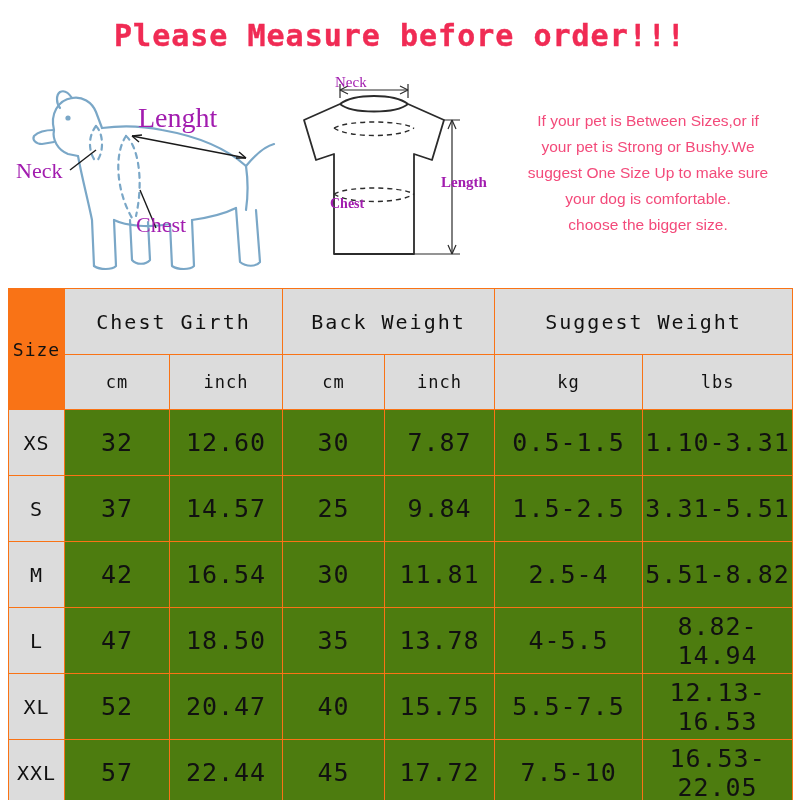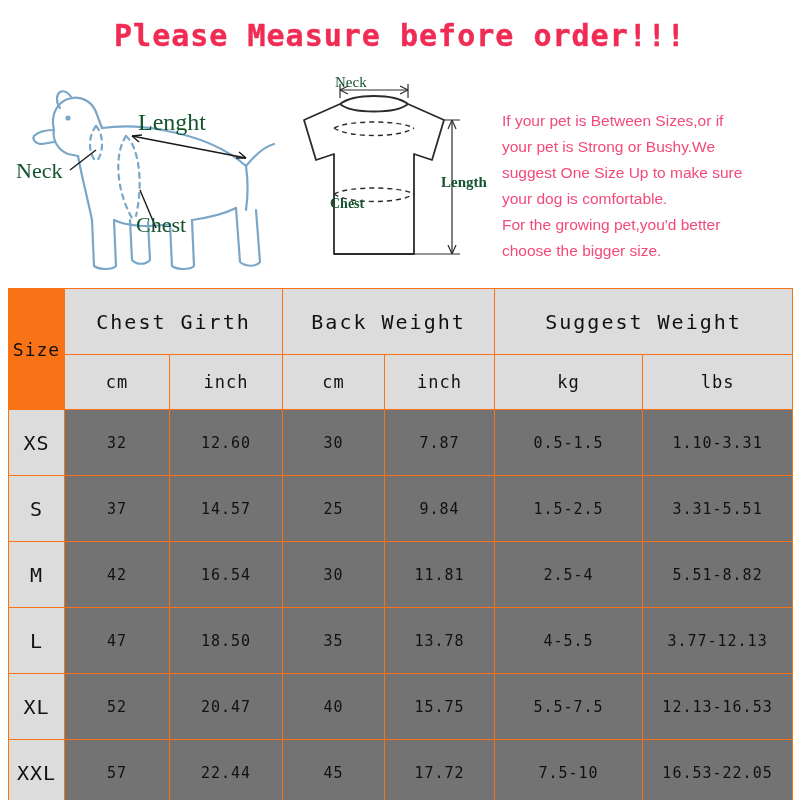--- a/index.html
+++ b/index.html
@@ -55,39 +55,40 @@
     position: absolute;
     left: 278px;
     top: 6px;
     width: 220px;
     height: 215px;
   }
 
   .lbl {
     position: absolute;
     font-family: "Liberation Serif", serif;
-    color: #14532d;
+    color: #a21caf;
     white-space: nowrap;
     text-align: right;
   }
 
   .dog-neck { left: 6px; top: 88px; font-size: 22px; }
-  .dog-length { left: 128px; top: 39px; font-size: 24px; }
+  .dog-length { left: 128px; top: 32px; font-size: 28px; }
   .dog-chest { left: 126px; top: 142px; font-size: 22px; }
 
   .shirt-neck { left: 57px; top: 6px; font-size: 15px; }
   .shirt-chest { left: 52px; top: 128px; font-size: 14px; font-weight: bold;}
   .shirt-length { left: 163px; top: 106px; font-size: 15px; font-weight: bold; }
 
   
   .note {
     position: absolute;
     left: 502px;
     top: 108px;
     width: 292px;
+    text-align: center;
     font-family: "Liberation Sans", sans-serif;
     font-size: 15.5px;
     line-height: 26px;
     color: #f34a7a;
   }
 
   
   table.sizechart {
     position: absolute;
     left: 8px;
@@ -122,23 +123,23 @@
     font-size: 20px;
     letter-spacing: 1px;
   }
   .size-head {
     background: #f97316;
     font-size: 18px;
     letter-spacing: 1px;
   }
   td.data {
     height: 63px;
-    font-size: 15px;
-    letter-spacing: 1px;
-    background: #737373;
+    font-size: 25px;
+    letter-spacing: 1px;
+    background: #4d7c0f;
   }
   .col-size { width: 56px; }
   .col-a { width: 105px; }
   .col-b { width: 113px; }
   .col-c { width: 102px; }
   .col-d { width: 110px; }
   .col-e { width: 148px; }
   .col-f { width: 150px; }
 </style>
 </head>
@@ -223,21 +224,20 @@
       <div class="lbl shirt-chest">Chest</div>
       <div class="lbl shirt-length">Length</div>
     </div>
   </div>
 
   <div class="note">
     <div>If your pet is Between Sizes,or if</div>
     <div>your pet is Strong or Bushy.We</div>
     <div>suggest One Size Up to make sure</div>
     <div>your dog is comfortable.</div>
-    <div>For the growing pet,you'd better</div>
     <div>choose the bigger size.</div>
   </div>
 
   <table class="sizechart">
     <colgroup>
       <col class="col-size">
         <col class="col-a">
         <col class="col-b">
       <col class="col-c">
         <col class="col-d">
@@ -287,21 +287,21 @@
         <td class="data">2.5-4</td>
         <td class="data">5.51-8.82</td>
       </tr>
       <tr>
         <td class="size-cell">L</td>
         <td class="data">47</td>
         <td class="data">18.50</td>
         <td class="data">35</td>
         <td class="data">13.78</td>
         <td class="data">4-5.5</td>
-        <td class="data">3.77-12.13</td>
+        <td class="data">8.82-14.94</td>
       </tr>
       <tr>
         <td class="size-cell">XL</td>
         <td class="data">52</td>
         <td class="data">20.47</td>
         <td class="data">40</td>
         <td class="data">15.75</td>
         <td class="data">5.5-7.5</td>
         <td class="data">12.13-16.53</td>
       </tr>

